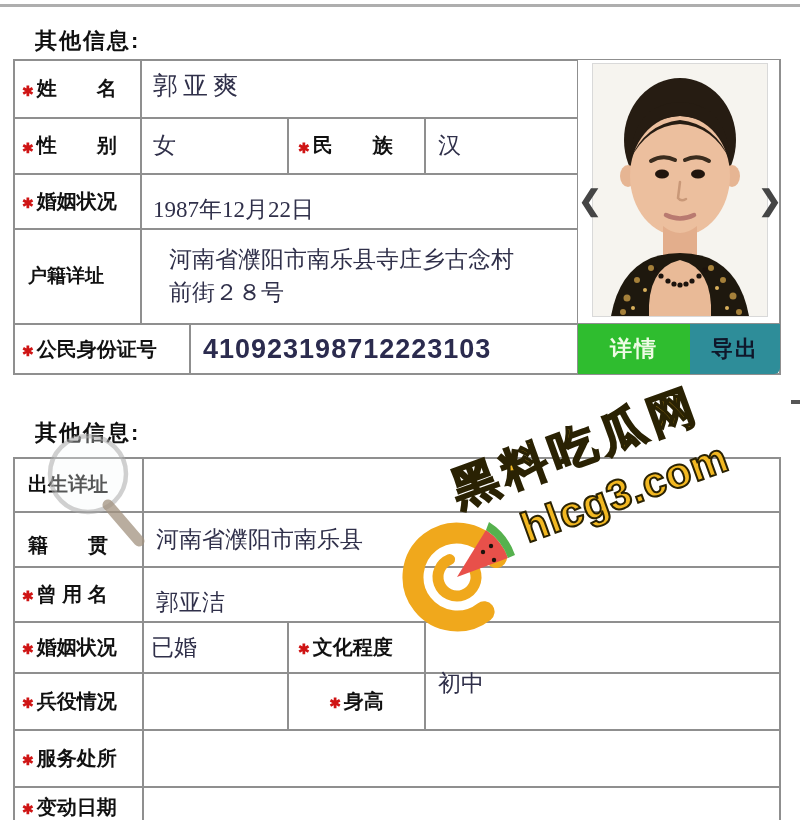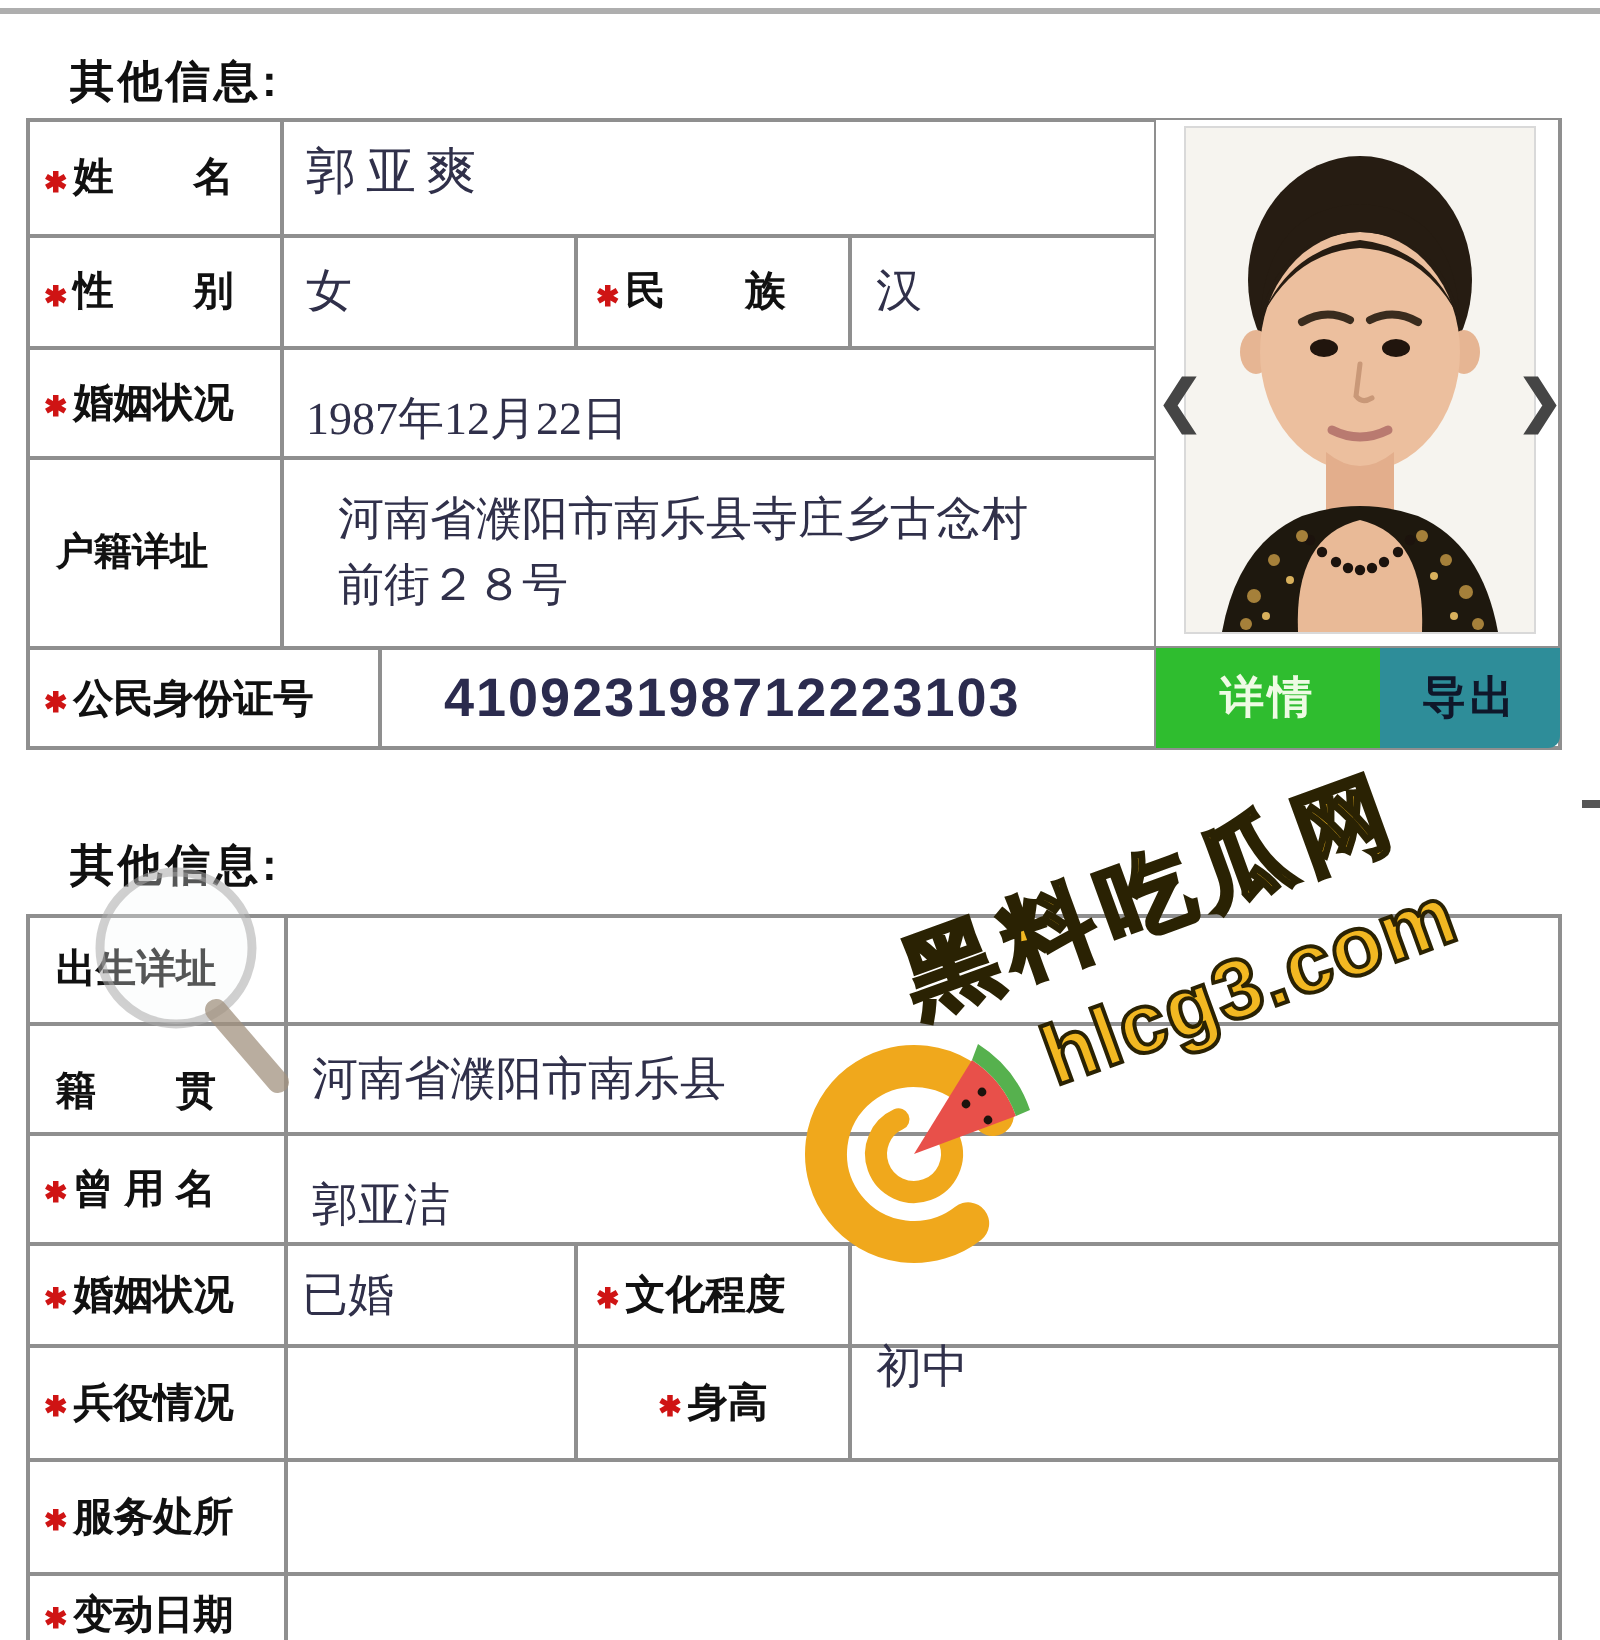--- a/index.html
+++ b/index.html
@@ -8,21 +8,21 @@
   .topline{position:absolute;left:0;top:4px;width:800px;height:3px;background:#aeaeae;}
   .sec-title{position:absolute;font-size:22px;font-weight:bold;color:#101010;letter-spacing:2px;}
   .hline,.vline{position:absolute;background:#8f8f8f;}
   .cell{position:absolute;display:flex;align-items:center;overflow:hidden;white-space:nowrap;}
   .lbl{font-weight:bold;font-size:20px;color:#111;padding-left:9px;}
   .lbl.noreq{padding-left:15px;}
   .req{color:#cf1414;font-size:14px;margin-right:3px;transform:translateY(2px);}
   .val{font-family:"Liberation Serif", serif;font-size:23px;color:#30304a;padding-left:12px;}
   .val.big{font-size:25px;letter-spacing:5px;}
   .idnum{font-family:"Liberation Sans", sans-serif;font-size:27px;font-weight:bold;
-         letter-spacing:1px;color:#2b2b4e;margin-left:19px;}
+         letter-spacing:1px;color:#2b2b4e;}
   .addr{white-space:normal;line-height:1.45;}
   .photo-cell{position:absolute;left:578px;top:60px;width:201px;height:263px;background:#fff;}
   .avatar-frame{position:absolute;left:592px;top:63px;width:176px;height:254px;
                 border:1px solid #d9d9d9;box-sizing:border-box;background:#f6f4ef;}
   .nav-arrow{position:absolute;width:24px;height:40px;display:flex;align-items:center;
              justify-content:center;font-size:28px;font-weight:bold;color:#454545;z-index:6;cursor:pointer;}
   .btn{position:absolute;display:flex;align-items:center;justify-content:center;
        font-size:22px;font-weight:bold;letter-spacing:2px;cursor:pointer;z-index:4;}
   .btn-details{left:578px;top:324px;width:112px;height:50px;background:#2fbd2f;color:#eefbe4;}
   .btn-export{left:690px;top:324px;width:90px;height:50px;background:#2e8d99;color:#0f172a;

